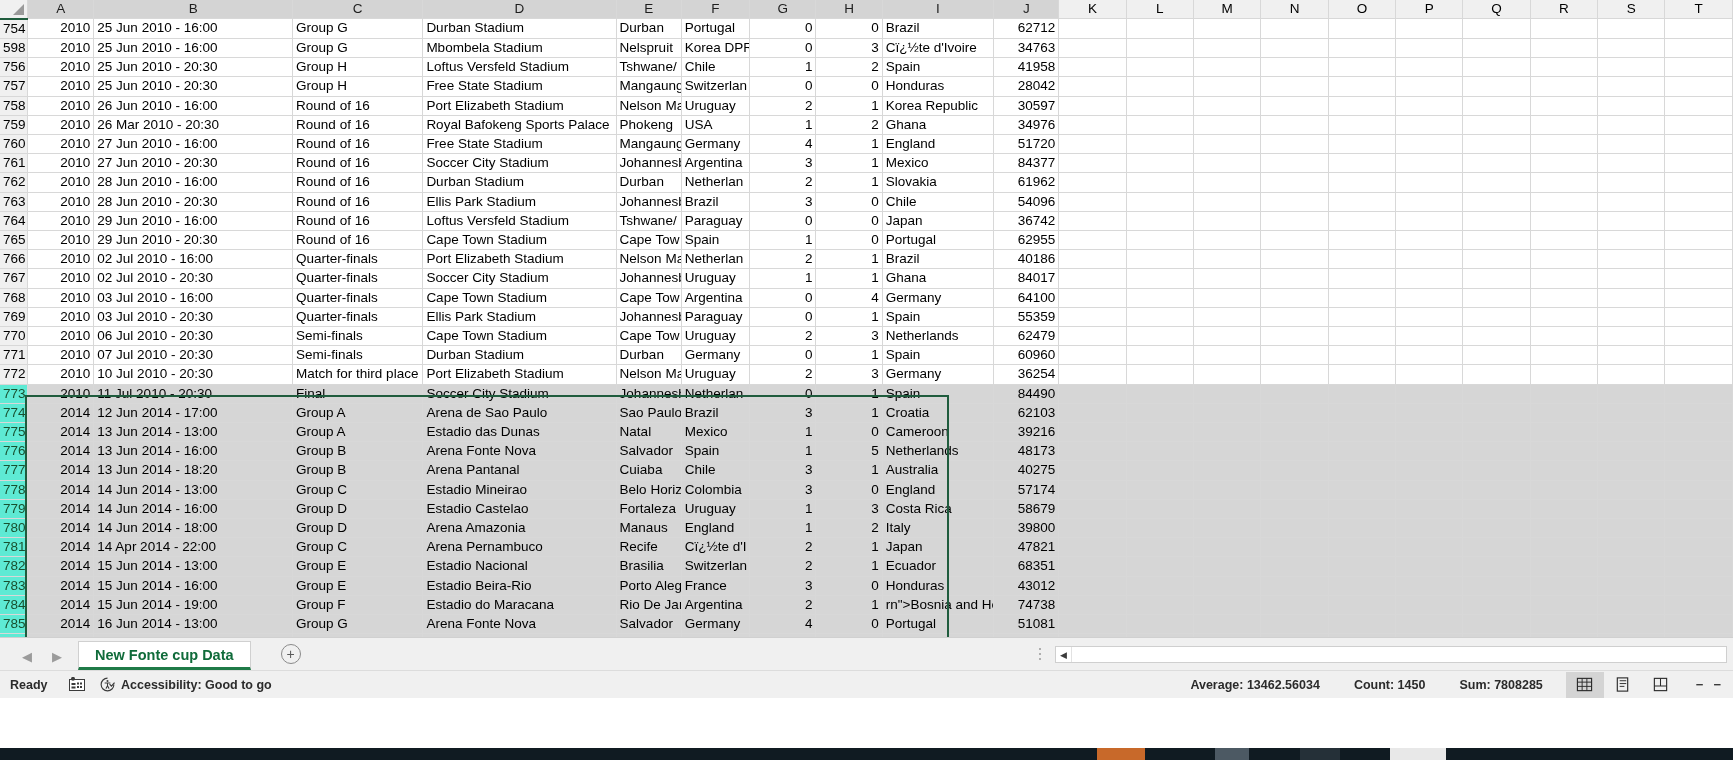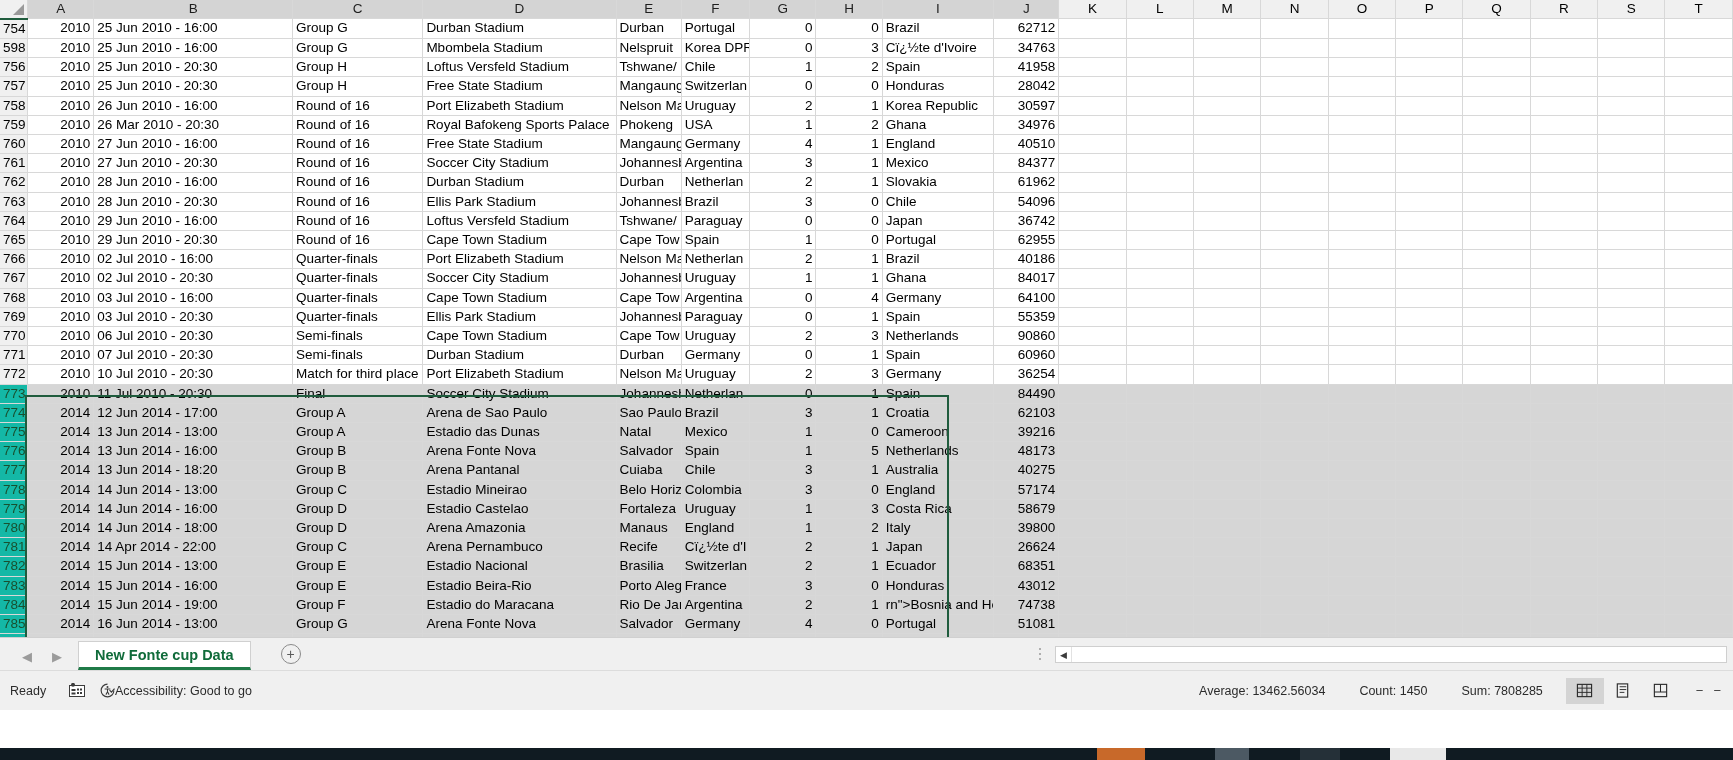--- a/index.html
+++ b/index.html
@@ -39,21 +39,21 @@
     width:0;height:0;border-style:solid;
     border-width:0 0 11px 11px; border-color:transparent transparent #9a9a9a transparent;
   }
 
   
   td.rowhdr{
     background:#f0f0f0; color:#3b3b3b; text-align:right; padding-right:7px;
     font-size:13px; border-right:1px solid #b8b8b8;
     border-bottom:1px solid #d0d0d0;
   }
-  tr.sel td.rowhdr{ background:#14b8a6; color:#18502f; font-weight:400; }
+  tr.sel td.rowhdr{ background:#5eead4; color:#18502f; font-weight:400; }
 
   
   tr.sel td.cell{ background:#d6d6d6; }
   tr.sel td.empty{ background:#d6d6d6; }
 
   td.num{ text-align:right; padding-right:5px; }
   td.txt{ text-align:left; }
   td.empty{ border-right:1px solid #d8d8d8; }
 
   
@@ -86,26 +86,26 @@
   .hscroll{
     flex:0 0 672px; height:17px; margin:0 6px 7px 0; display:flex; align-items:stretch;
     border:1px solid #cfcfcf; background:#fff;
   }
   .hscroll .lbtn{ width:16px; background:#fff; color:#3b3b3b; font-size:9px;
     display:flex;align-items:center;justify-content:center; border-right:1px solid #e2e2e2;}
   .hscroll .track{ flex:1; background:#fff; }
 
   
   .statusbar{
-    height:40px; background:#f0f0f0; display:flex; align-items:center;
-    font-size:12.5px; color:#2b2b2b; border-top:1px solid #dcdcdc;
+    height:28px; background:#f0f0f0; display:flex; align-items:center;
+    font-size:12.5px; color:#2b2b2b; border-top:1px solid #dcdcdc;font-weight:bold;
   }
   .sb-ready{ padding-left:10px; width:62px; }
   .sb-icon-rec{ width:30px; display:flex; justify-content:center; }
-  .sb-acc{ display:flex; align-items:center; margin-left:8px; }
+  .sb-acc{ display:flex; align-items:center; gap:6px; margin-left:8px; }
   .sb-flex{ flex:1; }
   .sb-stat{ padding:0 17px; white-space:nowrap; }
   .view-btns{ display:flex; align-items:center; margin-left:6px; }
   .vbtn{ width:38px;height:26px; display:flex;align-items:center;justify-content:center; }
   .vbtn.active{ background:#d4d4d4; }
   .zoomctl{ display:flex; align-items:center; gap:10px; padding:0 12px 0 16px; color:#3b3b3b; font-size:13px;}
 
   
   .taskbar{ position:absolute; left:0; bottom:0; width:1733px; height:12px; background:#101b22; }
   .taskbar .seg{ position:absolute; top:0; height:12px; }
@@ -311,21 +311,21 @@
             <td class="rowhdr">760</td>
             <td class="cell num">2010</td>
             <td class="cell txt">27 Jun 2010 - 16:00</td>
             <td class="cell txt">Round of 16</td>
             <td class="cell txt">Free State Stadium</td>
             <td class="cell txt">Mangaung</td>
             <td class="cell txt">Germany</td>
             <td class="cell num">4</td>
             <td class="cell num">1</td>
             <td class="cell txt">England</td>
-            <td class="cell num">40510</td>
+            <td class="cell num">51720</td>
             <td class="empty"></td>
             <td class="empty"></td>
             <td class="empty"></td>
             <td class="empty"></td>
             <td class="empty"></td>
             <td class="empty"></td>
             <td class="empty"></td>
             <td class="empty"></td>
             <td class="empty"></td>
             <td class="empty"></td>
@@ -541,21 +541,21 @@
             <td class="rowhdr">770</td>
             <td class="cell num">2010</td>
             <td class="cell txt">06 Jul 2010 - 20:30</td>
             <td class="cell txt">Semi-finals</td>
             <td class="cell txt">Cape Town Stadium</td>
             <td class="cell txt">Cape Tow</td>
             <td class="cell txt">Uruguay</td>
             <td class="cell num">2</td>
             <td class="cell num">3</td>
             <td class="cell txt">Netherlands</td>
-            <td class="cell num">90860</td>
+            <td class="cell num">62479</td>
             <td class="empty"></td>
             <td class="empty"></td>
             <td class="empty"></td>
             <td class="empty"></td>
             <td class="empty"></td>
             <td class="empty"></td>
             <td class="empty"></td>
             <td class="empty"></td>
             <td class="empty"></td>
             <td class="empty"></td>
@@ -794,21 +794,21 @@
             <td class="rowhdr">781</td>
             <td class="cell num">2014</td>
             <td class="cell txt">14 Apr 2014 - 22:00</td>
             <td class="cell txt">Group C</td>
             <td class="cell txt">Arena Pernambuco</td>
             <td class="cell txt">Recife</td>
             <td class="cell txt">Cï¿½te d'I</td>
             <td class="cell num">2</td>
             <td class="cell num">1</td>
             <td class="cell txt">Japan</td>
-            <td class="cell num">26624</td>
+            <td class="cell num">47821</td>
             <td class="empty"></td>
             <td class="empty"></td>
             <td class="empty"></td>
             <td class="empty"></td>
             <td class="empty"></td>
             <td class="empty"></td>
             <td class="empty"></td>
             <td class="empty"></td>
             <td class="empty"></td>
             <td class="empty"></td>

